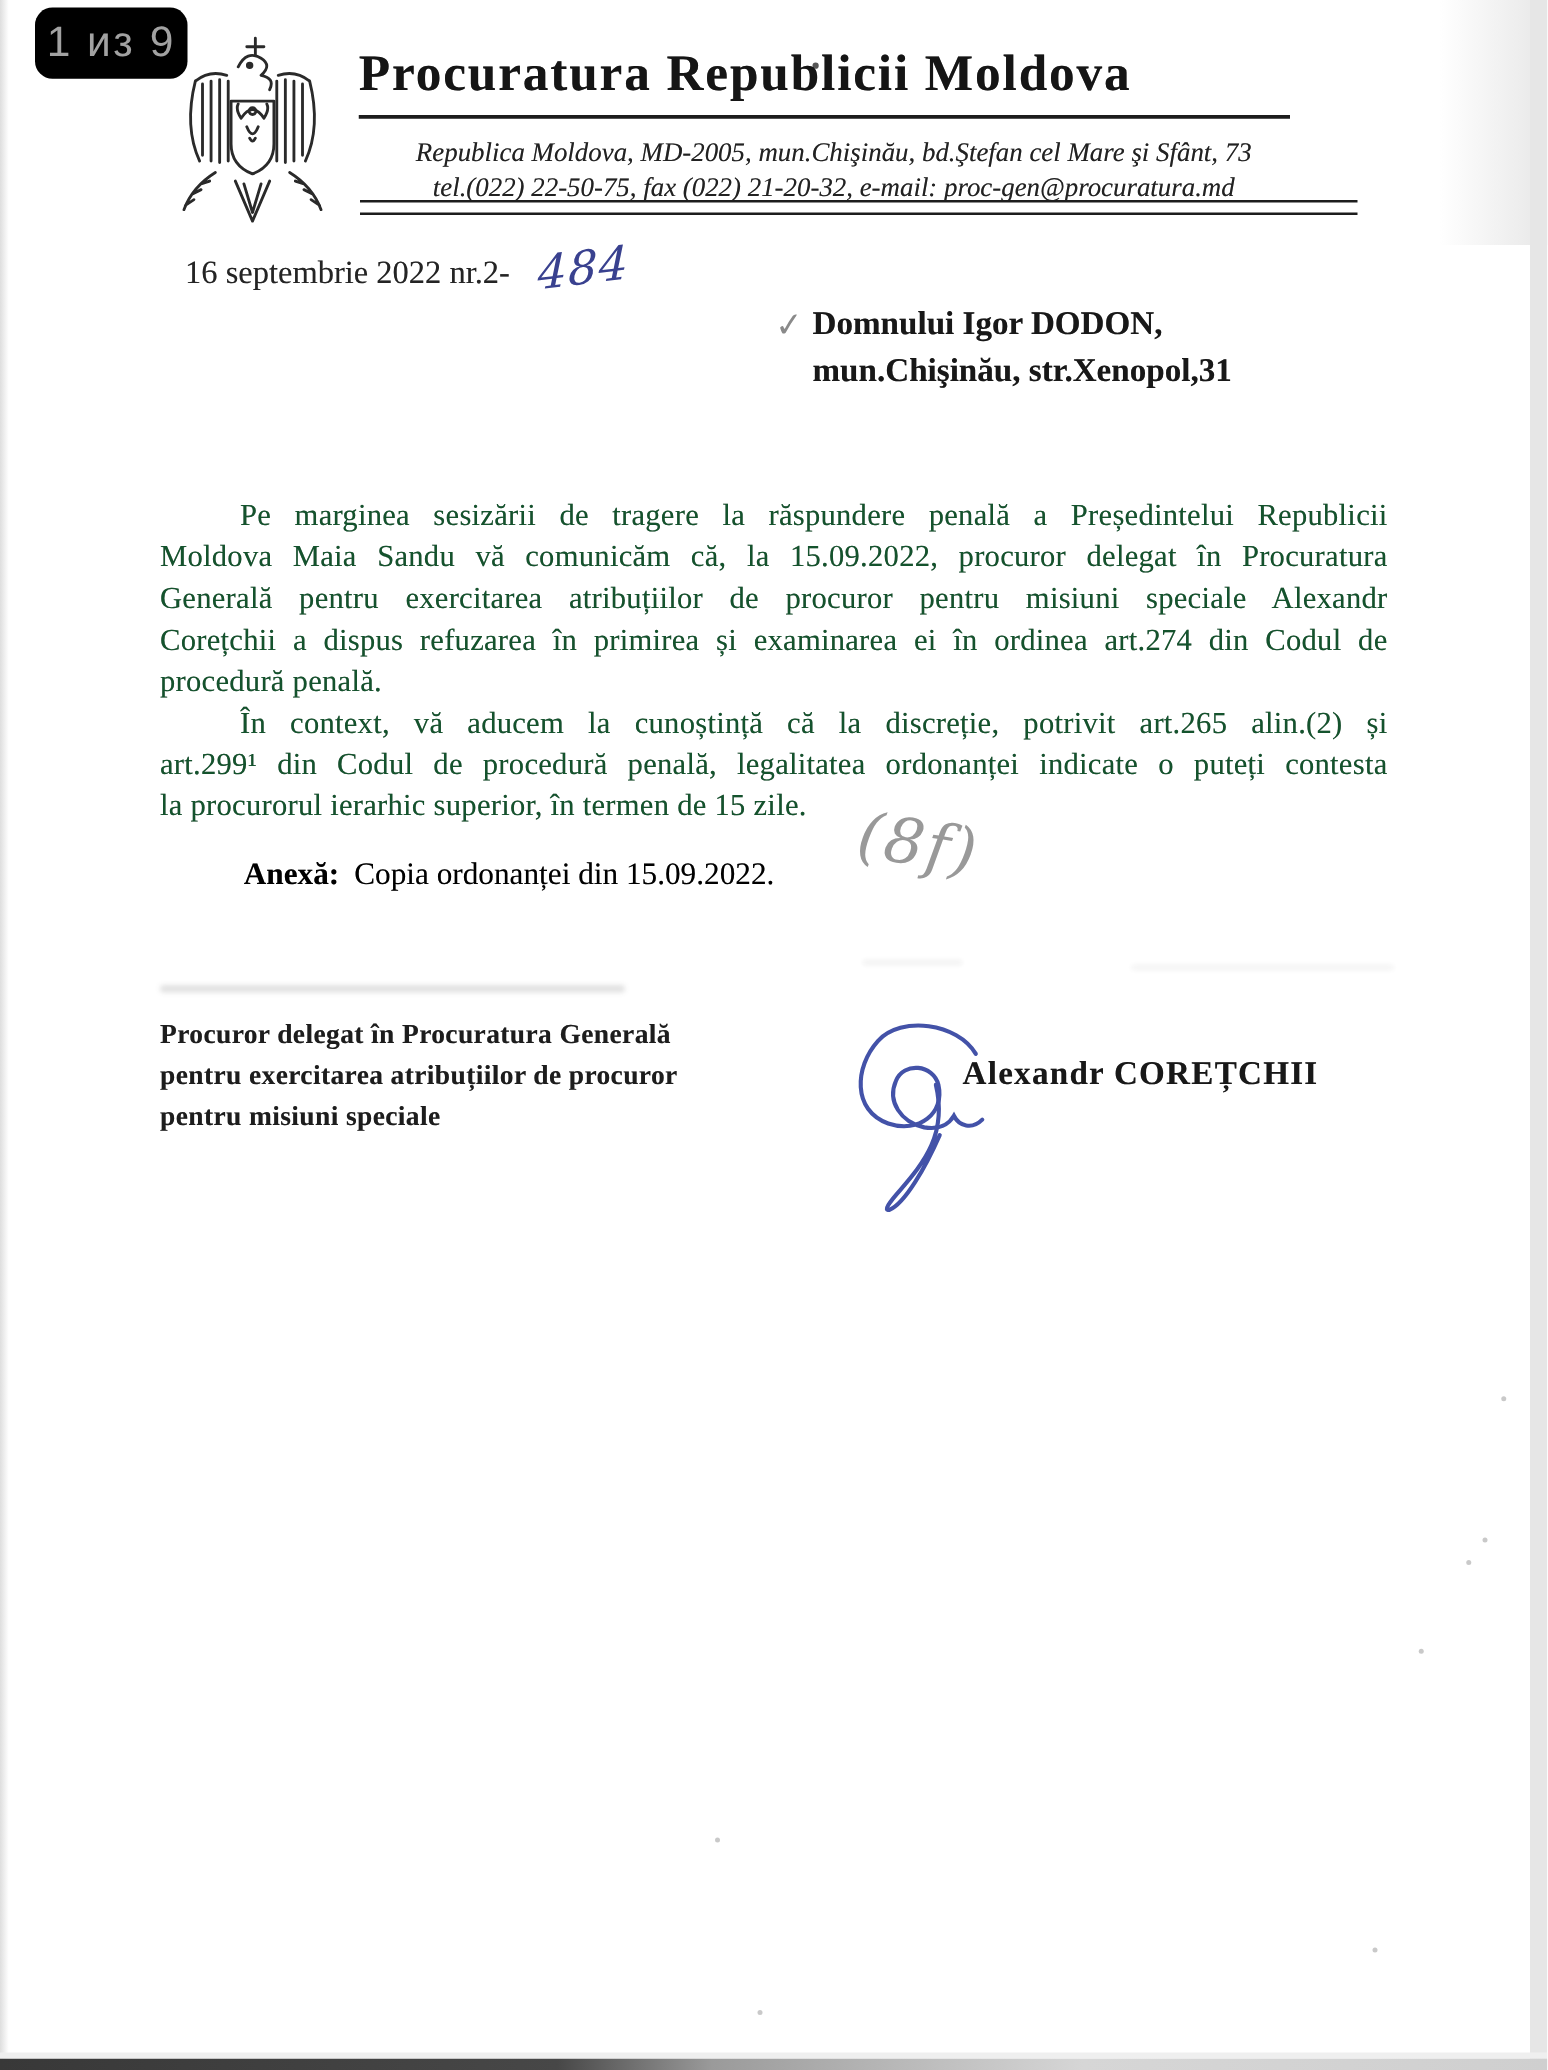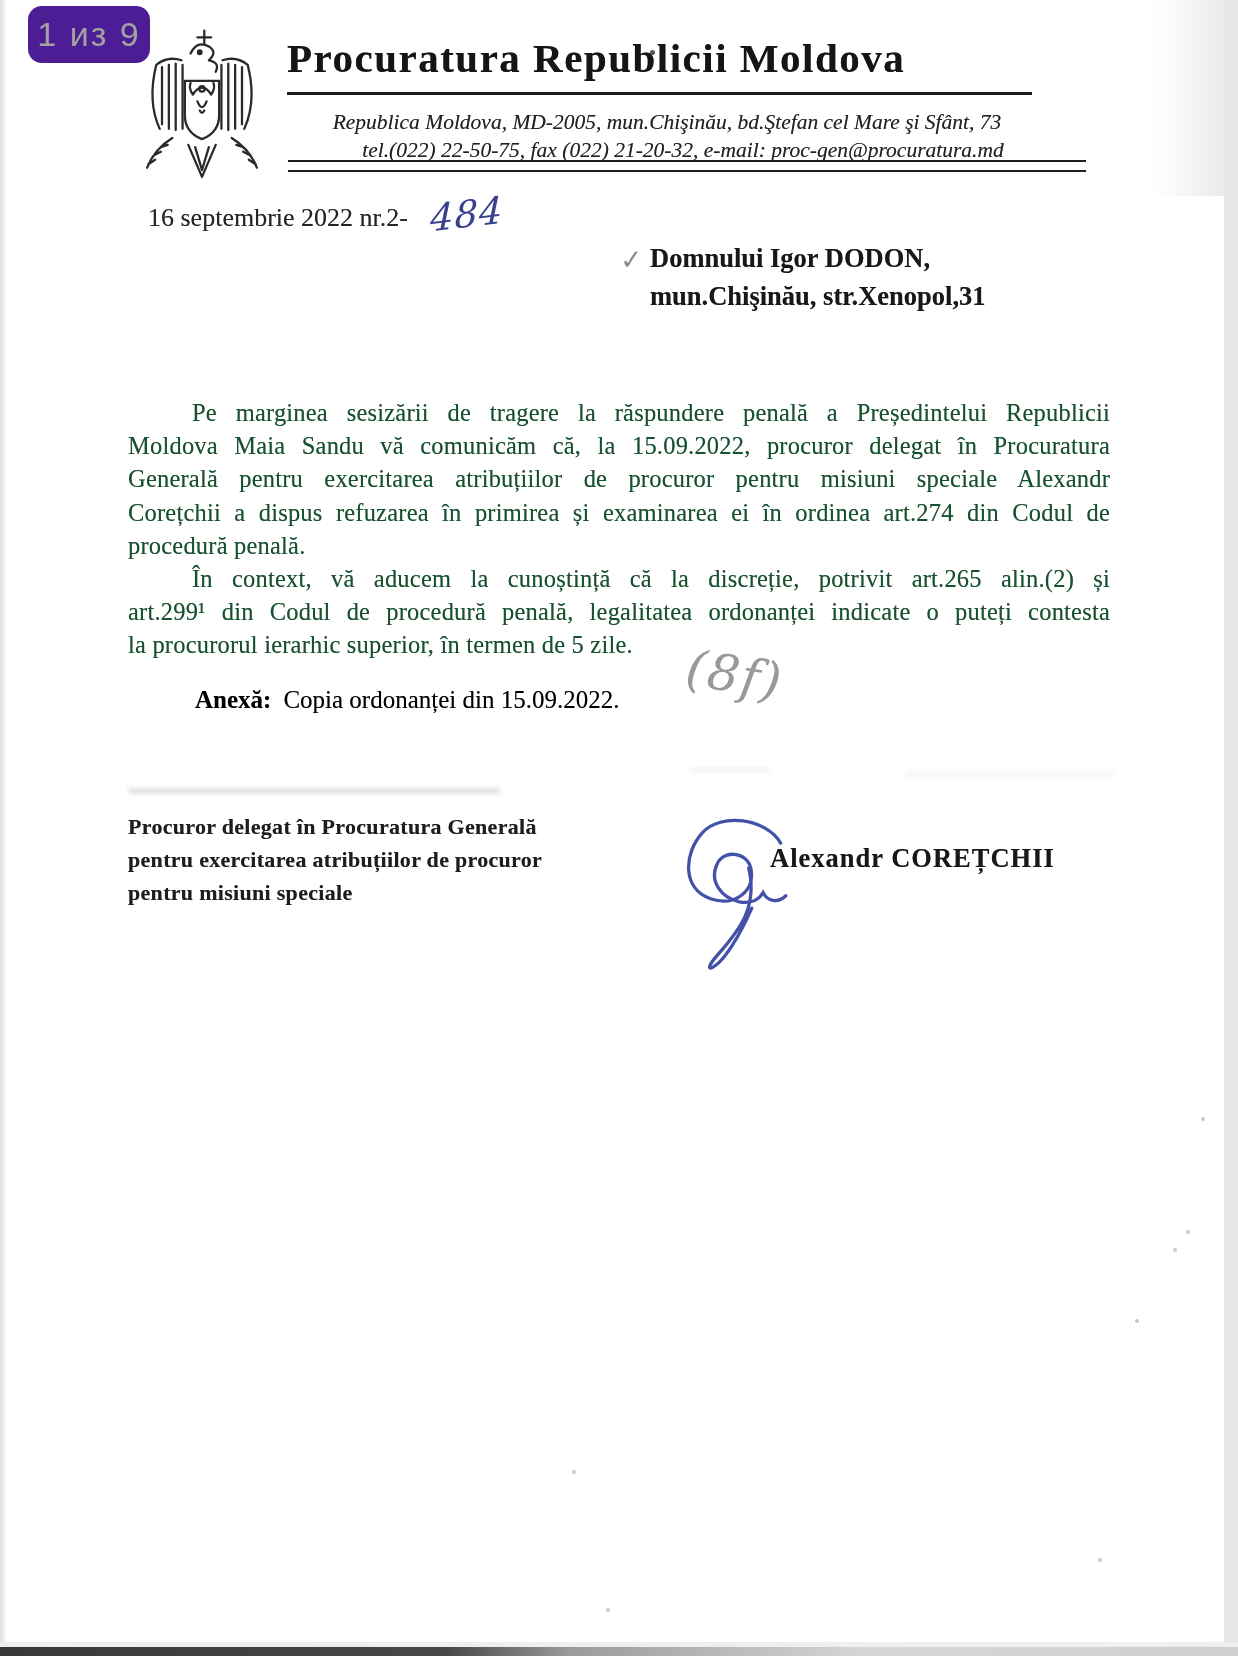--- a/index.html
+++ b/index.html
@@ -8,39 +8,39 @@
     width:1238px;height:1656px;
     background:#ffffff;
     overflow:hidden;
     font-family:"Liberation Serif","DejaVu Serif",serif;
     color:#1f1f1f;
   }
   .abs{position:absolute;}
   
   .badge{
     left:28px;top:6px;width:122px;height:57px;
-    background:#4c1d95;border-radius:14px;
+    background:#000000;border-radius:14px;
     display:flex;align-items:center;justify-content:center;
     font-family:"Liberation Sans","DejaVu Sans",sans-serif;
     font-size:34px;color:#a2a2a2;letter-spacing:2px;
   }
   
   .org-title{
     left:287px;top:34px;width:800px;
     font-size:41px;font-weight:bold;letter-spacing:1.5px;
     color:#151515;text-shadow:0 0 .5px rgba(0,0,0,.55);
     white-space:nowrap;
   }
   .title-rule{left:287px;top:92px;width:745px;height:3px;background:#1c1c1c;}
   .addr{
     left:287px;width:760px;font-style:italic;font-size:21.5px;color:#222;
     text-shadow:0 0 .4px rgba(0,0,0,.4);white-space:nowrap;text-align:center;
   }
   .addr1{top:110px;}
-  .addr2{top:138px;margin-left:16px;}
+  .addr2{top:138px;}
   .dbl-rule{left:288px;width:798px;height:8px;
     border-top:2.5px solid #1d1d1d;border-bottom:2.5px solid #1d1d1d;top:160px;}
   
   .date-line{left:148px;top:203px;font-size:26px;color:#242424;white-space:nowrap;
     text-shadow:0 0 .4px rgba(0,0,0,.35);}
   .hand-number{
     left:430px;top:193px;font-size:37px;color:#39418f;
     font-style:italic;transform:rotate(-7deg) skewX(-8deg);
     font-family:"DejaVu Serif",serif;letter-spacing:1px;
   }
@@ -125,21 +125,21 @@
   <div class="abs addressee addr-l2">mun.Chişinău, str.Xenopol,31</div>
 
   <div class="abs bodytext">
     <div class="bline first">Pe marginea sesizării de tragere la răspundere penală a Președintelui Republicii</div>
     <div class="bline">Moldova Maia Sandu vă comunicăm că, la 15.09.2022, procuror delegat în Procuratura</div>
     <div class="bline">Generală pentru exercitarea atribuțiilor de procuror pentru misiuni speciale Alexandr</div>
     <div class="bline">Corețchii a dispus refuzarea în primirea și examinarea ei în ordinea art.274 din Codul de</div>
     <div class="bline last">procedură penală.</div>
     <div class="bline first">În context, vă aducem la cunoștință că la discreție, potrivit art.265 alin.(2) și</div>
     <div class="bline">art.299¹ din Codul de procedură penală, legalitatea ordonanței indicate o puteți contesta</div>
-    <div class="bline last">la procurorul ierarhic superior, în termen de 5 zile.</div>
+    <div class="bline last">la procurorul ierarhic superior, în termen de 15 zile.</div>
   </div>
 
   <div class="abs annex">
     <b>Anexă:</b><span>Copia ordonanței din 15.09.2022.</span>
   </div>
   <div class="abs hand-note">(8f)</div>
 
   <div class="abs smudge" style="left:128px;top:788px;width:372px;height:6px"></div>
   <div class="abs smudge" style="left:690px;top:768px;width:80px;height:4px;opacity:.45"></div>
   <div class="abs smudge" style="left:905px;top:772px;width:210px;height:4px;opacity:.4"></div>

